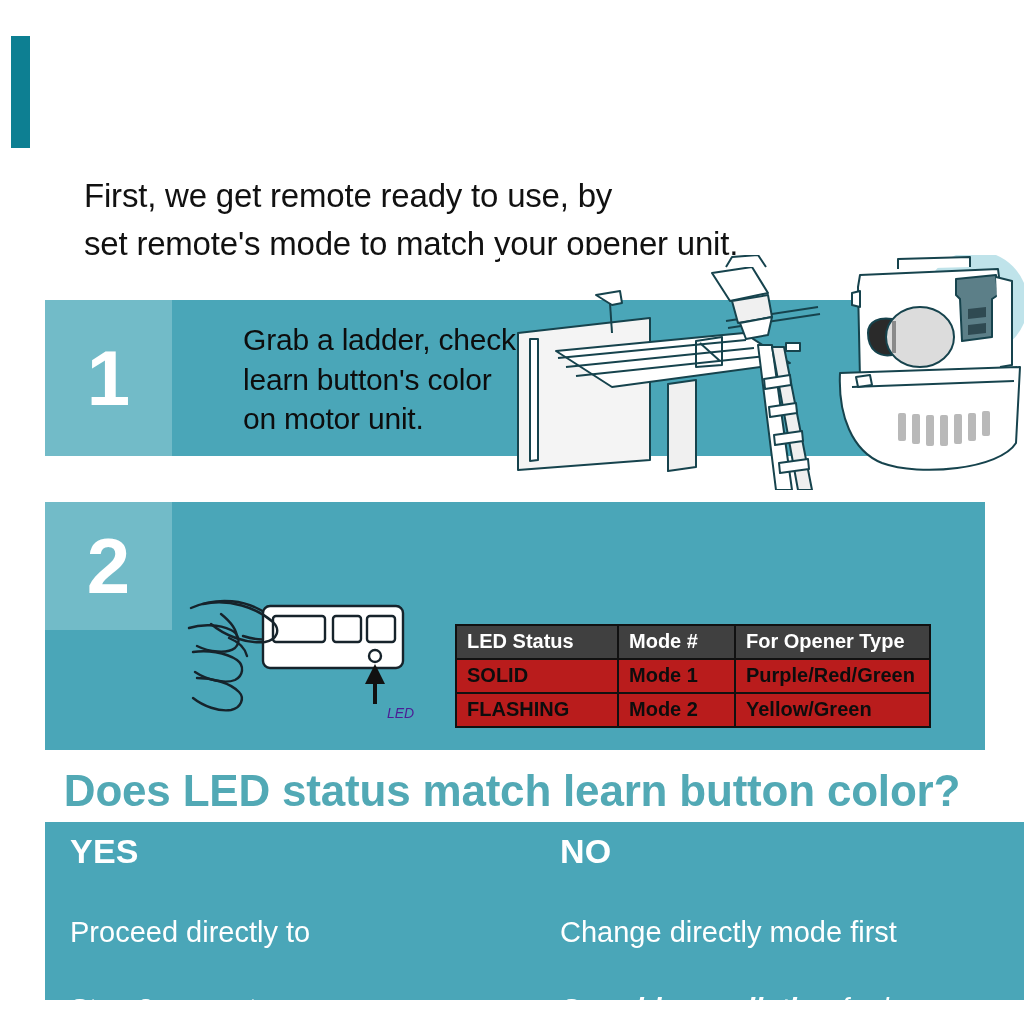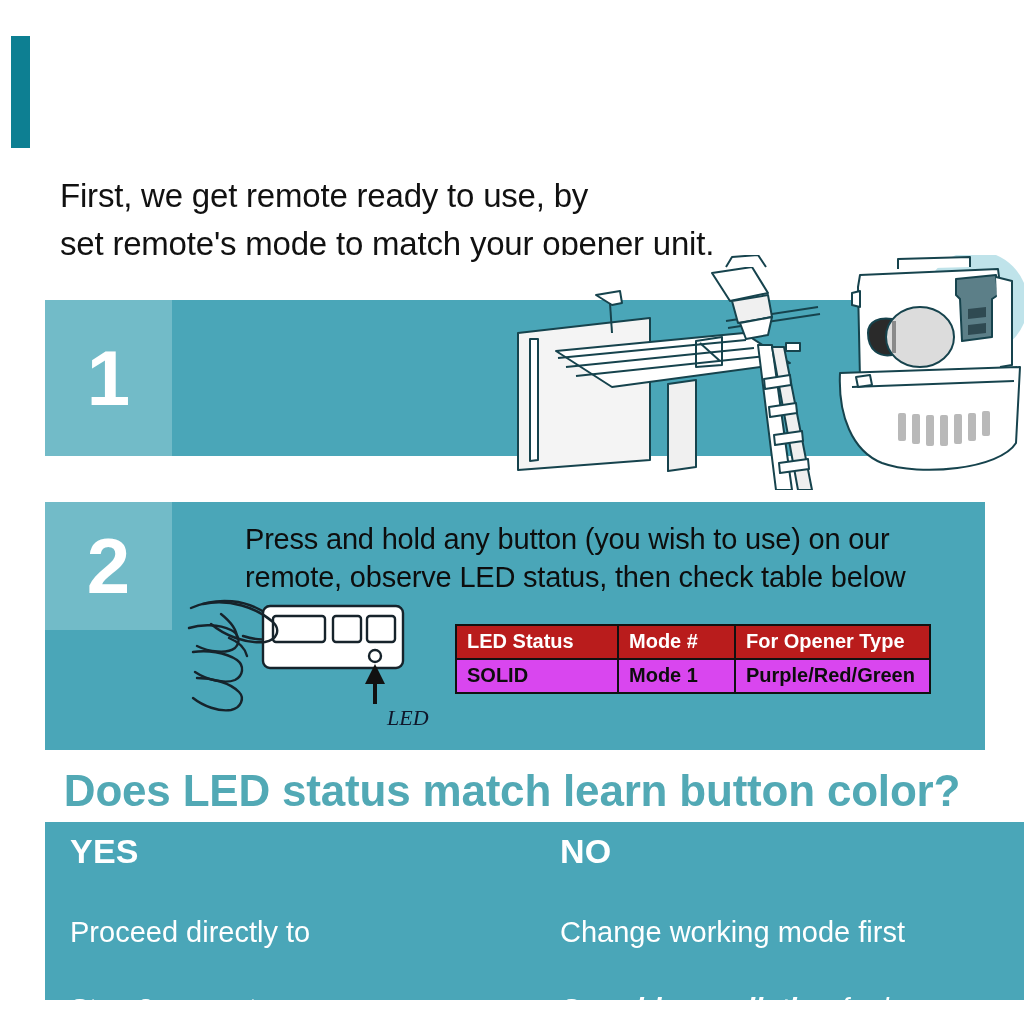--- a/index.html
+++ b/index.html
@@ -38,21 +38,21 @@
     font-size: 74px;
     font-weight: bold;
     color: #0d7f92;
     letter-spacing: -1px;
     line-height: 1.05;
     white-space: nowrap;
   }
 
   .intro {
     position: absolute;
-    left: 60px;
+    left: 84px;
     top: 172px;
     font-size: 33px;
     color: #111111;
     line-height: 1.46;
     white-space: pre-line;
     letter-spacing: -0.2px;
   }
 
   
   .step {
@@ -115,49 +115,49 @@
     left: 140px;
     top: 92px;
     width: 300px;
     height: 150px;
     pointer-events: none;
   }
   .led-label {
     position: absolute;
     left: 342px;
     top: 203px;
-    font-family: Liberation Serif, serif;
+    font-family: Liberation Sans, sans-serif;
     font-style: italic;
-    font-size: 22px;
-    color: #0f172a;
+    font-size: 14px;
+    color: #4c1d95;
   }
 
   
   .led-table {
     position: absolute;
     left: 455px;
     top: 624px;
     width: 476px;
     border-collapse: collapse;
     border: 2px solid #111111;
     font-size: 20px;
   }
   .led-table th, .led-table td {
     border: 2px solid #111111;
     padding: 4px 0 5px 10px;
     text-align: left;
     font-weight: bold;
     white-space: nowrap;
   }
   .led-table thead th {
+    background: #404040;
+    color: #ffffff;
+  }
+  .led-table tbody td {
     background: #b91c1c;
-    color: #ffffff;
-  }
-  .led-table tbody td {
-    background: #d946ef;
     color: #0d0d0d;
   }
   .col-a { width: 150px; }
   .col-b { width: 105px; }
   .col-c { width: auto; }
 
   
   .question {
     position: absolute;
     left: 0;
@@ -207,20 +207,23 @@
 <div class="page">
 
   <div class="accent-bar"></div>
   <div class="intro">First, we get remote ready to use, by
 set remote's mode to match your opener unit.</div>
 
   <div class="step" id="step1">
     <div class="num-box">
       <span class="num">1</span>
     </div>
+    <div class="step-text">Grab a ladder, check
+learn button's color
+on motor unit.</div>
 
     <svg class="illus1" viewBox="0 0 540 235">
 
       <rect x="0" y="0" width="540" height="45" fill="#ffffff"></rect>
 
       <g stroke="#16434d" stroke-width="2" fill="none" stroke-linejoin="round">
 
         <path d="M18 78 L150 63 L150 205 L18 215 Z" fill="#f4f4f4"></path>
         <path d="M30 84 L38 84 L38 205 L30 206 Z" fill="#ffffff"></path>
 
@@ -290,22 +293,20 @@
         <path d="M468 70 L486 68 L486 78 L468 80 Z" fill="#2f4a52" stroke="none"></path>
         <path d="M496 22 L512 26 L512 110 L500 112" fill="#ffffff"></path>
       </g>
     </svg>
   </div>
 
   <div class="step" id="step2">
     <div class="num-box">
       <span class="num">2</span>
     </div>
-    <div class="step-text">Press and hold any button (you wish to use) on our
-remote, observe LED status, then check table below</div>
 
     <svg class="illus2" viewBox="0 0 300 150">
 
       <g stroke="#16232b" stroke-width="2.4" fill="none" stroke-linecap="round" stroke-linejoin="round">
         <path d="M6 14 C34 2 62 6 82 20 C92 27 96 34 92 40 C86 48 70 46 58 42"></path>
         <path d="M4 34 C16 30 34 30 46 36 C54 40 56 48 50 54 C42 60 24 58 12 52"></path>
         <path d="M8 58 C22 56 40 58 52 66 C60 72 58 82 50 86 C40 90 22 86 10 78"></path>
         <path d="M12 84 C26 84 44 88 54 98 C60 104 56 114 46 116 C34 118 18 112 8 104"></path>
         <path d="M36 20 C46 28 52 36 52 44"></path>
         <path d="M44 44 C54 48 60 54 62 62"></path>
@@ -338,35 +339,40 @@
         <th class="col-b">Mode #</th>
         <th class="col-c">For Opener Type</th>
       </tr>
     </thead>
     <tbody>
       <tr>
         <td>SOLID</td>
         <td>Mode 1</td>
         <td>Purple/Red/Green</td>
       </tr>
+      <tr>
+        <td>FLASHING</td>
+        <td>Mode 2</td>
+        <td>Yellow/Green</td>
+      </tr>
     </tbody>
   </table>
 
   <div class="question">Does LED status match learn button color?</div>
 
   <div class="answer" id="yes-box">
     <div class="answer-title">YES</div>
     <div class="answer-lines">
       <span class="answer-line">Proceed directly to</span>
       <span class="answer-line">Step 3 on next page</span>
     </div>
   </div>
 
   <div class="answer" id="no-box">
     <div class="answer-title">NO</div>
     <div class="answer-lines">
-      <span class="answer-line">Change working mode first</span>
+      <span class="answer-line">Change directly mode first</span>
       <span class="answer-line line-italic"><span>See </span><b>video on listing</b><span> for how</span></span>
       
     </div>
   </div>
 
 </div>
 
 </body></html>

